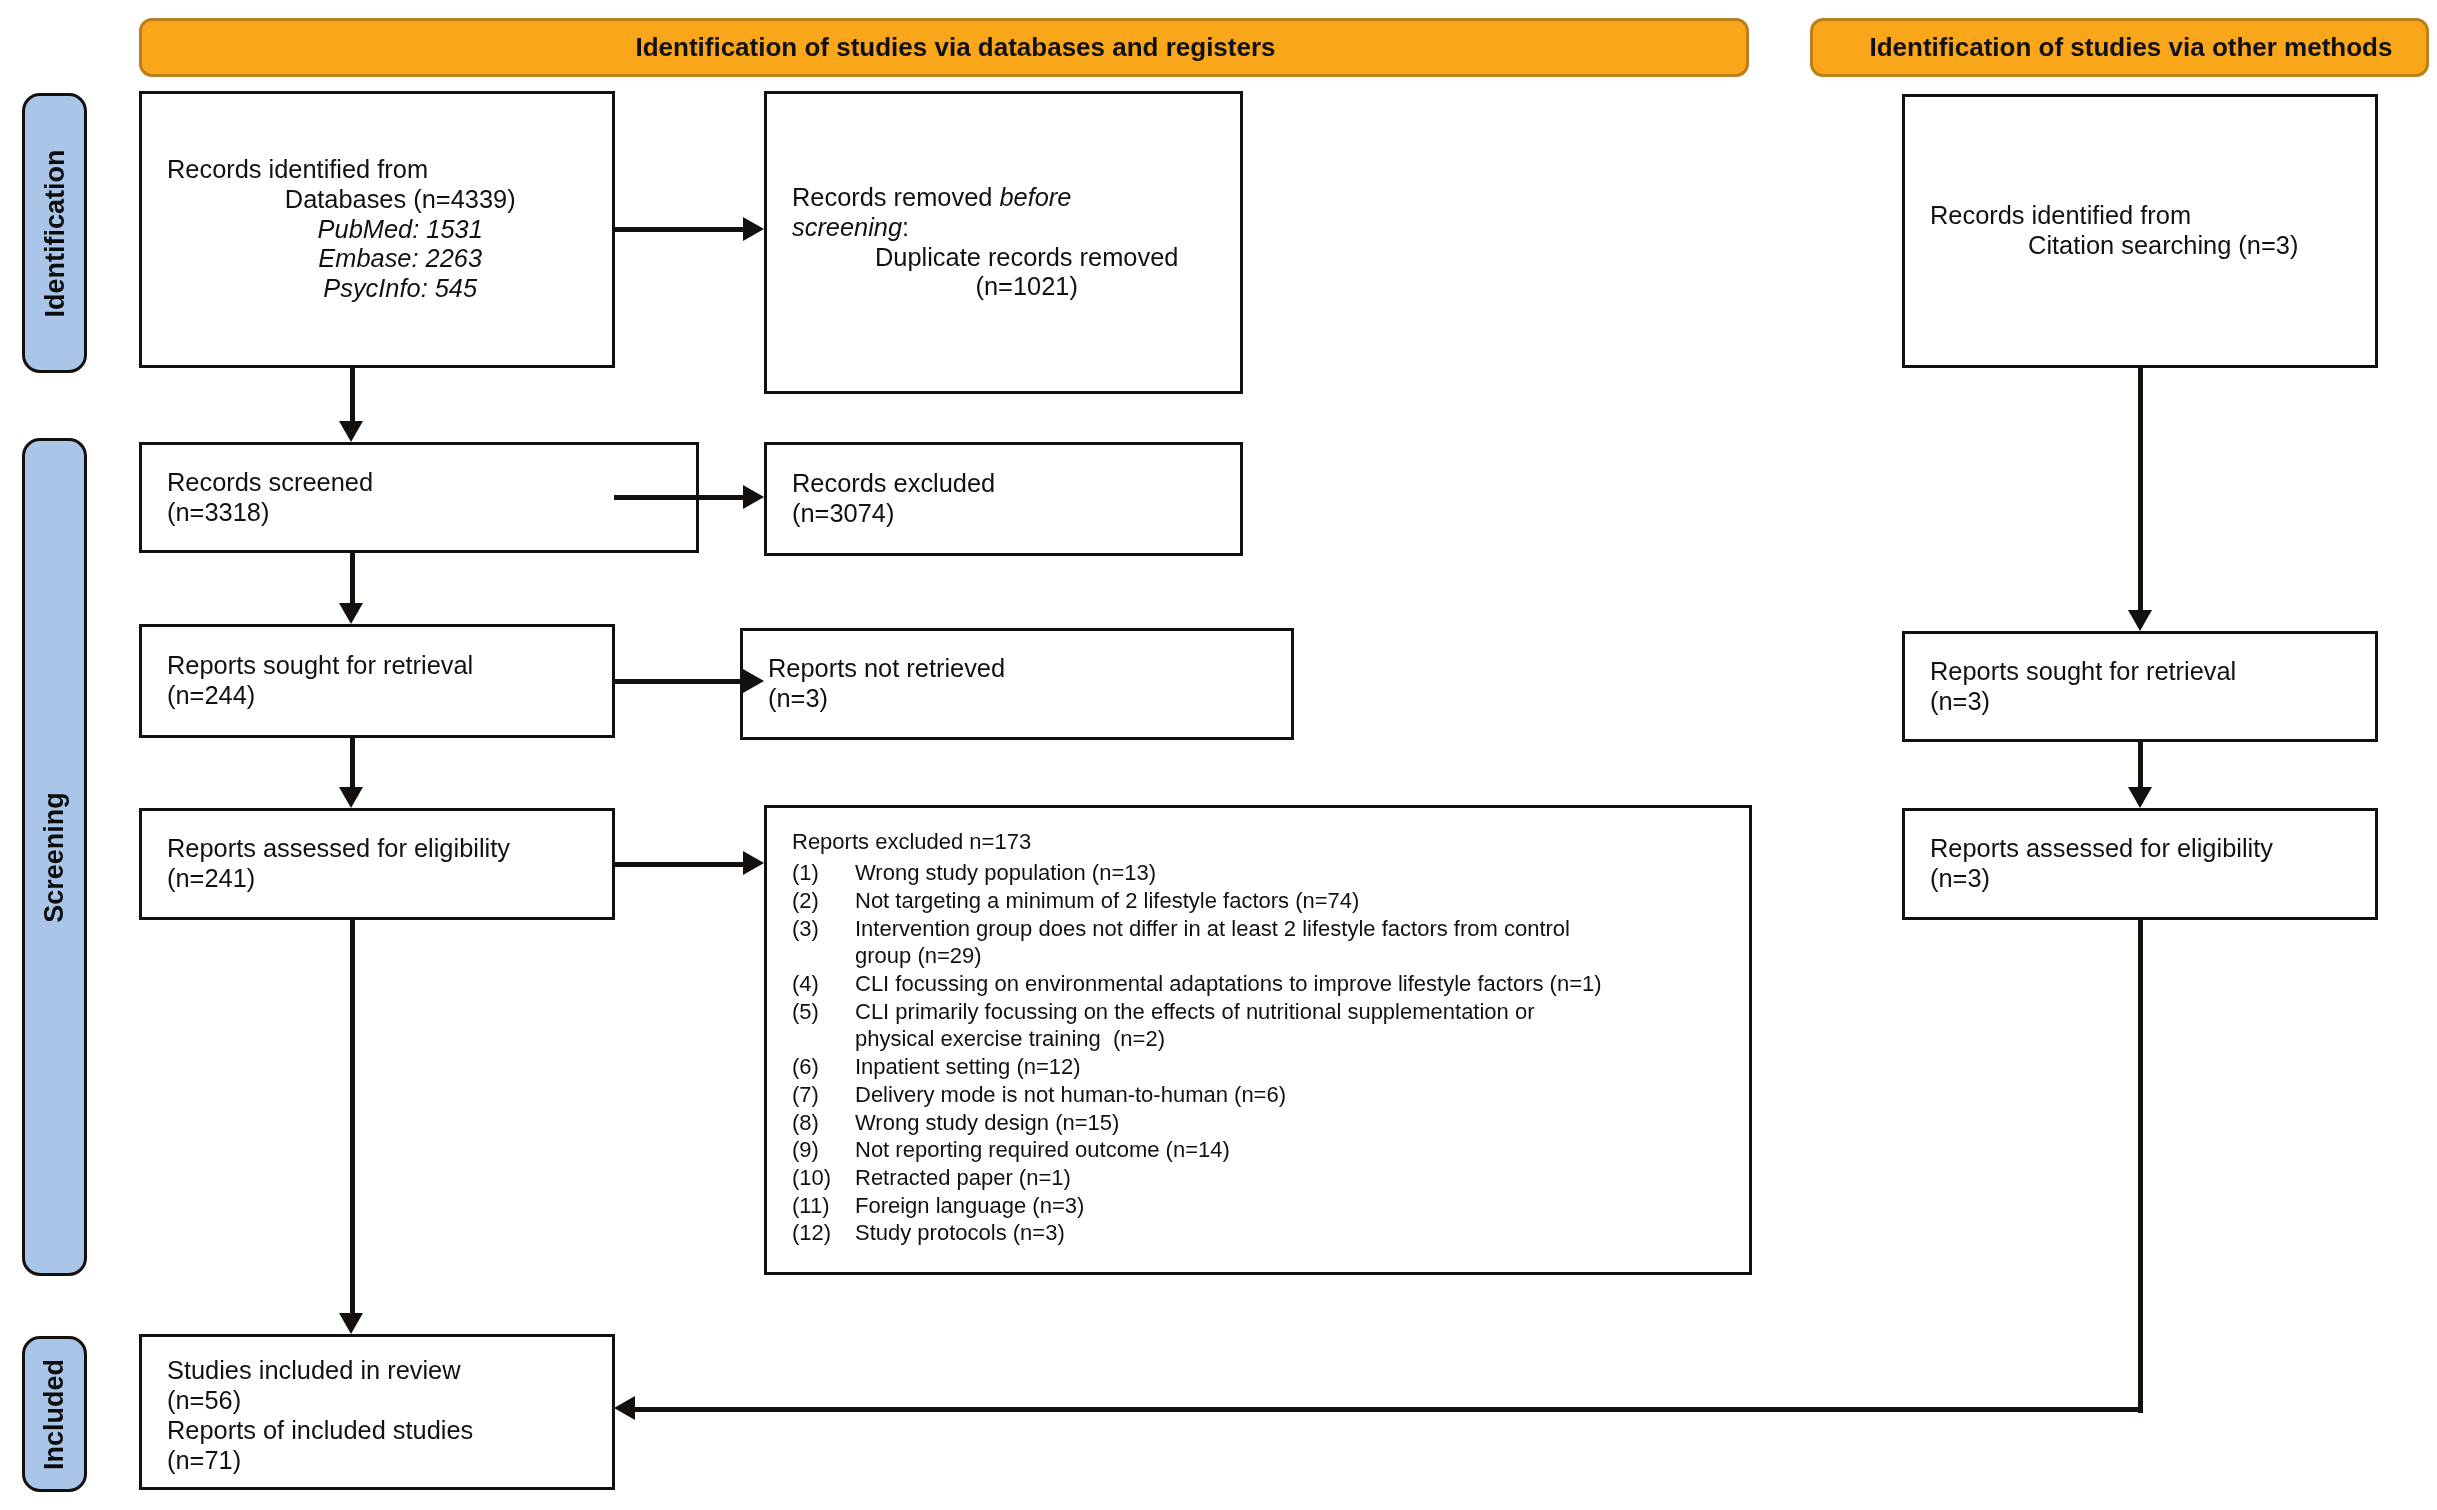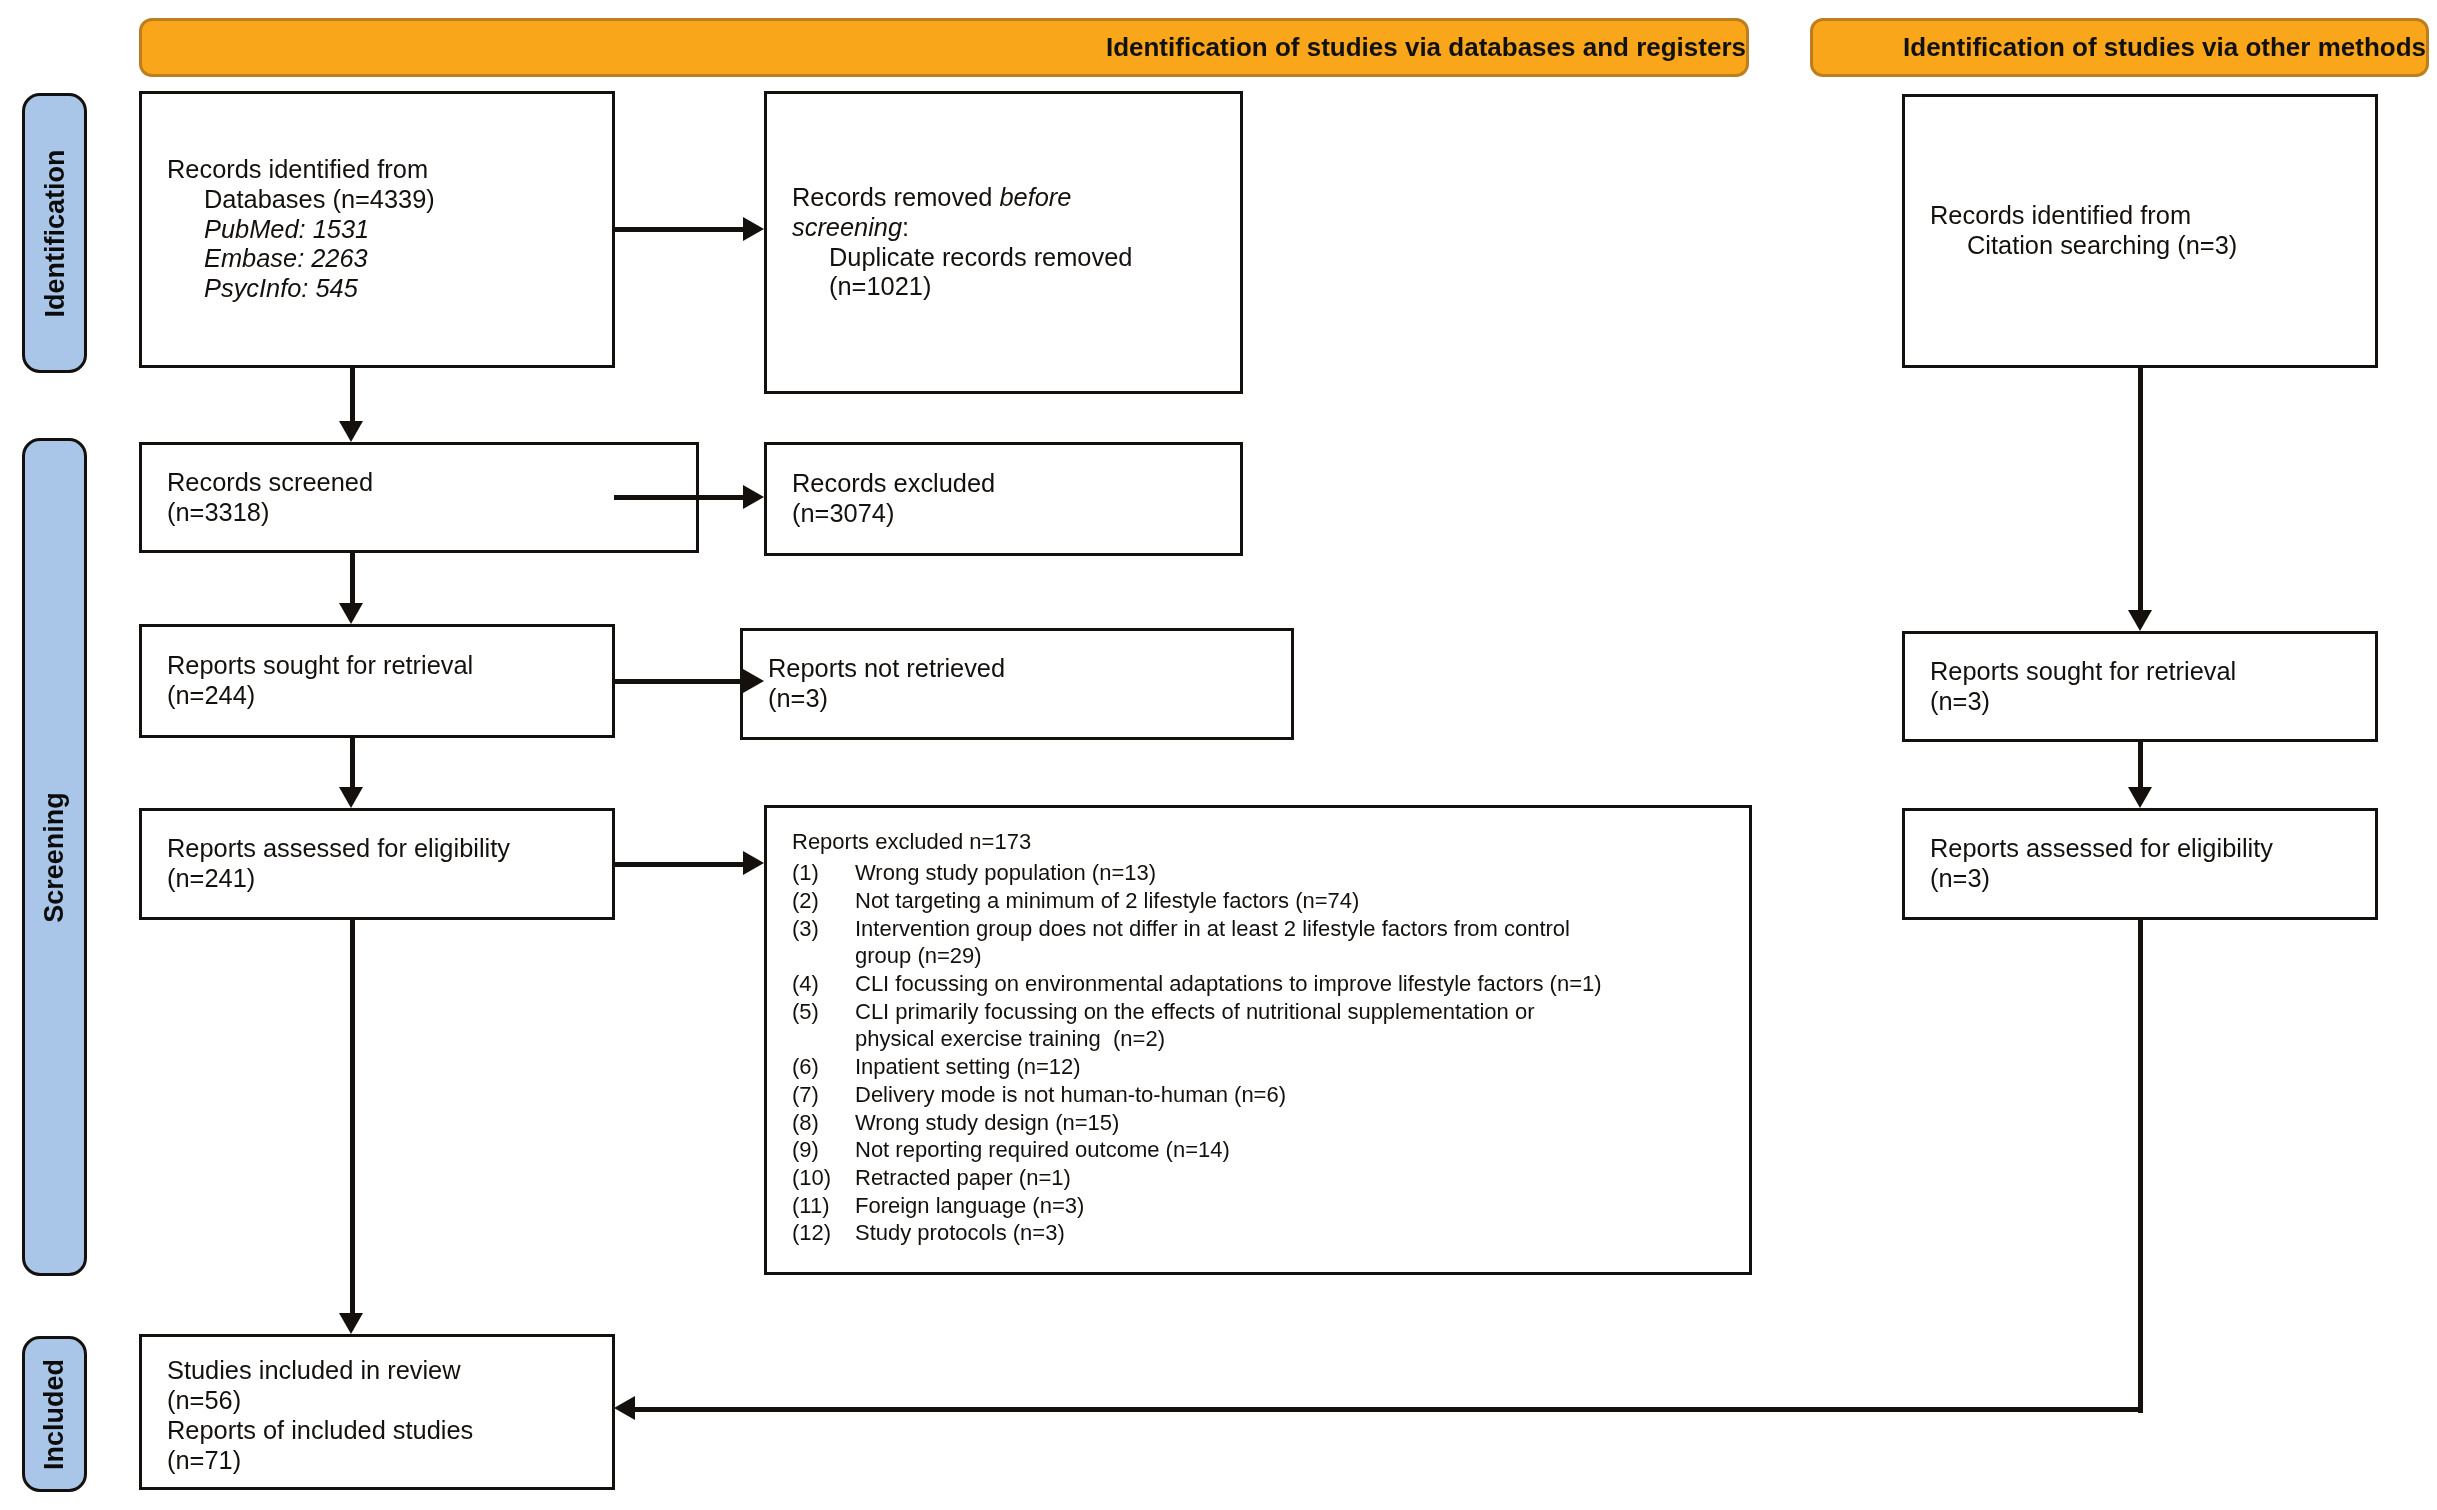--- a/index.html
+++ b/index.html
@@ -3,35 +3,35 @@
 <meta charset="utf-8">
 <style>
   html,body{margin:0;padding:0;background:#ffffff;}
   #canvas{
     position:relative;width:2438px;height:1510px;background:#ffffff;
     font-family:"Liberation Sans",sans-serif;color:#14100d;overflow:hidden;
   }
   .hdr{
     position:absolute;background:var(--header-bg,#FAA61A);
     border:3.9px solid var(--header-border,#BC7E1E);border-radius:13px;
-    display:flex;align-items:center;justify-content:flex-end;
+    display:flex;align-items:center;justify-content:center;
     font-weight:bold;font-size:26px;color:#111;box-sizing:border-box;padding-left:23px;
   }
   .side{
     position:absolute;background:var(--sidebar-bg,#A9C5E8);
     border:3.9px solid var(--ink,#14100d);border-radius:18px;
     display:flex;align-items:center;justify-content:center;box-sizing:border-box;
   }
   .side span{transform:rotate(-90deg);white-space:nowrap;font-weight:bold;font-size:27px;color:#0c0c0c;}
   .box{
     position:absolute;background:#fff;border:3.9px solid var(--ink,#14100d);
     display:flex;flex-direction:column;justify-content:center;
     padding:11.7px 15.6px 11.7px 25px;font-size:25.4px;line-height:1.18;box-sizing:border-box;
   }
-  .ind{margin-left:37px;}
+  .ind{margin-left:37px;text-align:center;}
   .em{font-style:italic;}
   .bigbox{justify-content:flex-start;padding-top:19.5px;font-size:22px;line-height:1.26;}
   .bb-title{margin-bottom:3.9px;}
   .item{display:grid;grid-template-columns:63px 1fr;}
   .itxt div{white-space:pre-wrap;}
   .vline,.hline{position:absolute;background:var(--ink,#14100d);}
   .vline{width:4.6px;}
   .hline{height:4.6px;}
   .tri{position:absolute;width:0;height:0;}
   .tri-down{border-left:12.4px solid transparent;border-right:12.4px solid transparent;border-top:21px solid var(--ink,#14100d);}

